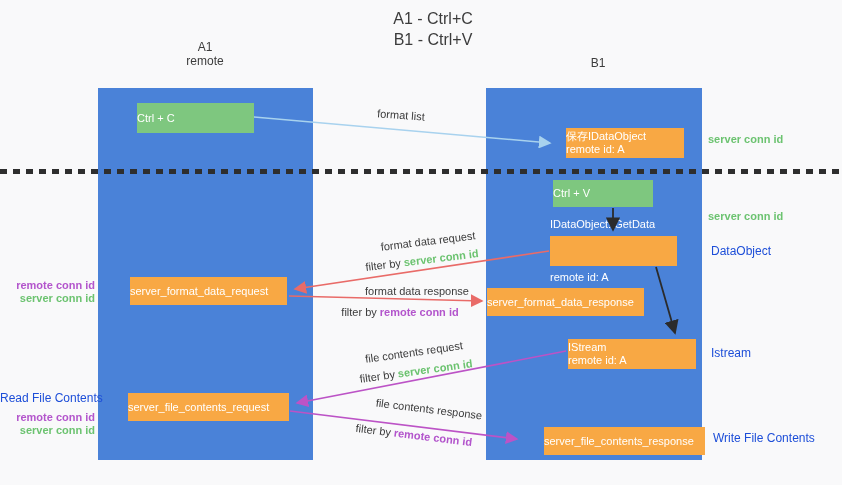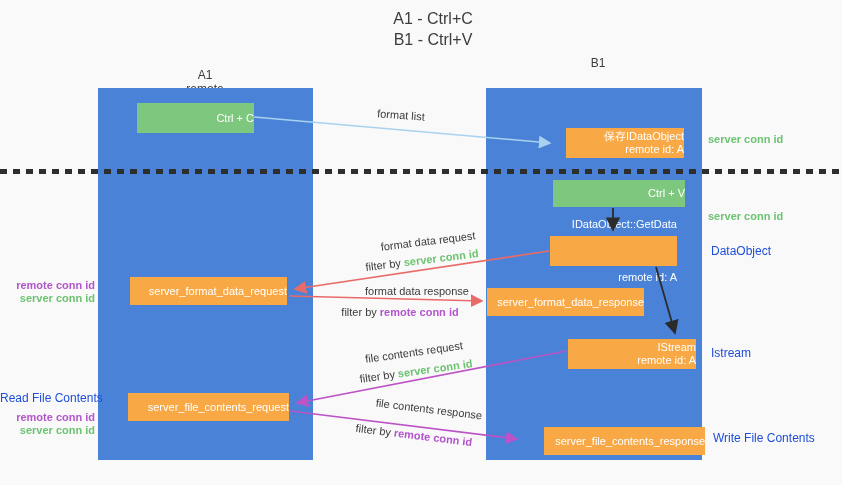--- a/index.html
+++ b/index.html
@@ -11,22 +11,22 @@
   }
   .abs{position:absolute;}
   .title{left:0;top:8px;width:866px;text-align:center;font-size:16px;line-height:21px;color:#3c3c3c;}
   .ll-header{width:140px;text-align:center;font-size:12px;line-height:14px;color:#3c3c3c;}
   .rect{background:#4a82d8;}
   .dotted{
     left:0;top:169px;width:842px;height:5px;
     background:repeating-linear-gradient(to right,#2e2e2e 0 7px,transparent 7px 13px);
   }
   .box{
-    display:flex;flex-direction:column;align-items:flex-end;justify-content:center;
-    color:#ffffff;font-size:11px;line-height:13px;text-align:center;box-sizing:border-box;padding-left:16px;
+    display:flex;flex-direction:column;align-items:flex-start;justify-content:center;
+    color:#ffffff;font-size:11px;line-height:13px;text-align:center;box-sizing:border-box;
   }
   .box.green{background:#7ec77f;}
   .box.orange{background:#f8a844;}
   .alabel{font-size:11px;color:#3b3b3b;text-align:center;white-space:nowrap;}
   .alabel .val{font-weight:bold;margin-left:3px;}
   .green-t{color:#6cc370;}
   .purple-t{color:#b355cc;}
   .side{font-size:11px;font-weight:bold;white-space:nowrap;}
   .side-plain{font-size:12px;font-weight:normal;color:#1d4ed8;white-space:nowrap;}
   .right-col{left:708px;}
@@ -36,21 +36,21 @@
 </head>
 <body>
 
 <div class="stage">
 
   <div class="abs title">
     <div>A1 - Ctrl+C</div>
     <div>B1 - Ctrl+V</div>
   </div>
 
-  <div class="abs ll-header" style="left:135px;top:68px;">
+  <div class="abs ll-header" style="left:135px;top:40px;">
     <div>A1</div>
     <div>remote</div>
   </div>
   <div class="abs ll-header" style="left:528px;top:56px;">
     <div>B1</div>
   </div>
 
   <div class="abs rect" style="left:98px;top:88px;width:215px;height:372px;"></div>
   <div class="abs rect" style="left:486px;top:88px;width:216px;height:372px;"></div>
 
@@ -58,21 +58,21 @@
 
   <div class="abs box green" style="left:137px;top:103px;width:117px;height:30px;">
     <div>Ctrl + C</div>
   </div>
 
   <div class="abs box orange" style="left:566px;top:128px;width:118px;height:30px;">
     <div>保存IDataObject</div>
     <div>remote id: A</div>
   </div>
 
-  <div class="abs box green" style="left:553px;top:180px;width:132px;height:27px;">
+  <div class="abs box green" style="left:553px;top:180px;width:100px;height:27px;">
     <div>Ctrl + V</div>
   </div>
 
   <div class="abs box orange" style="left:550px;top:236px;width:127px;height:30px;gap:40px;">
     <div>IDataObject::GetData</div>
     <div>remote id: A</div>
   </div>
 
   <div class="abs box orange" style="left:130px;top:277px;width:157px;height:28px;">
     <div>server_format_data_request</div>

